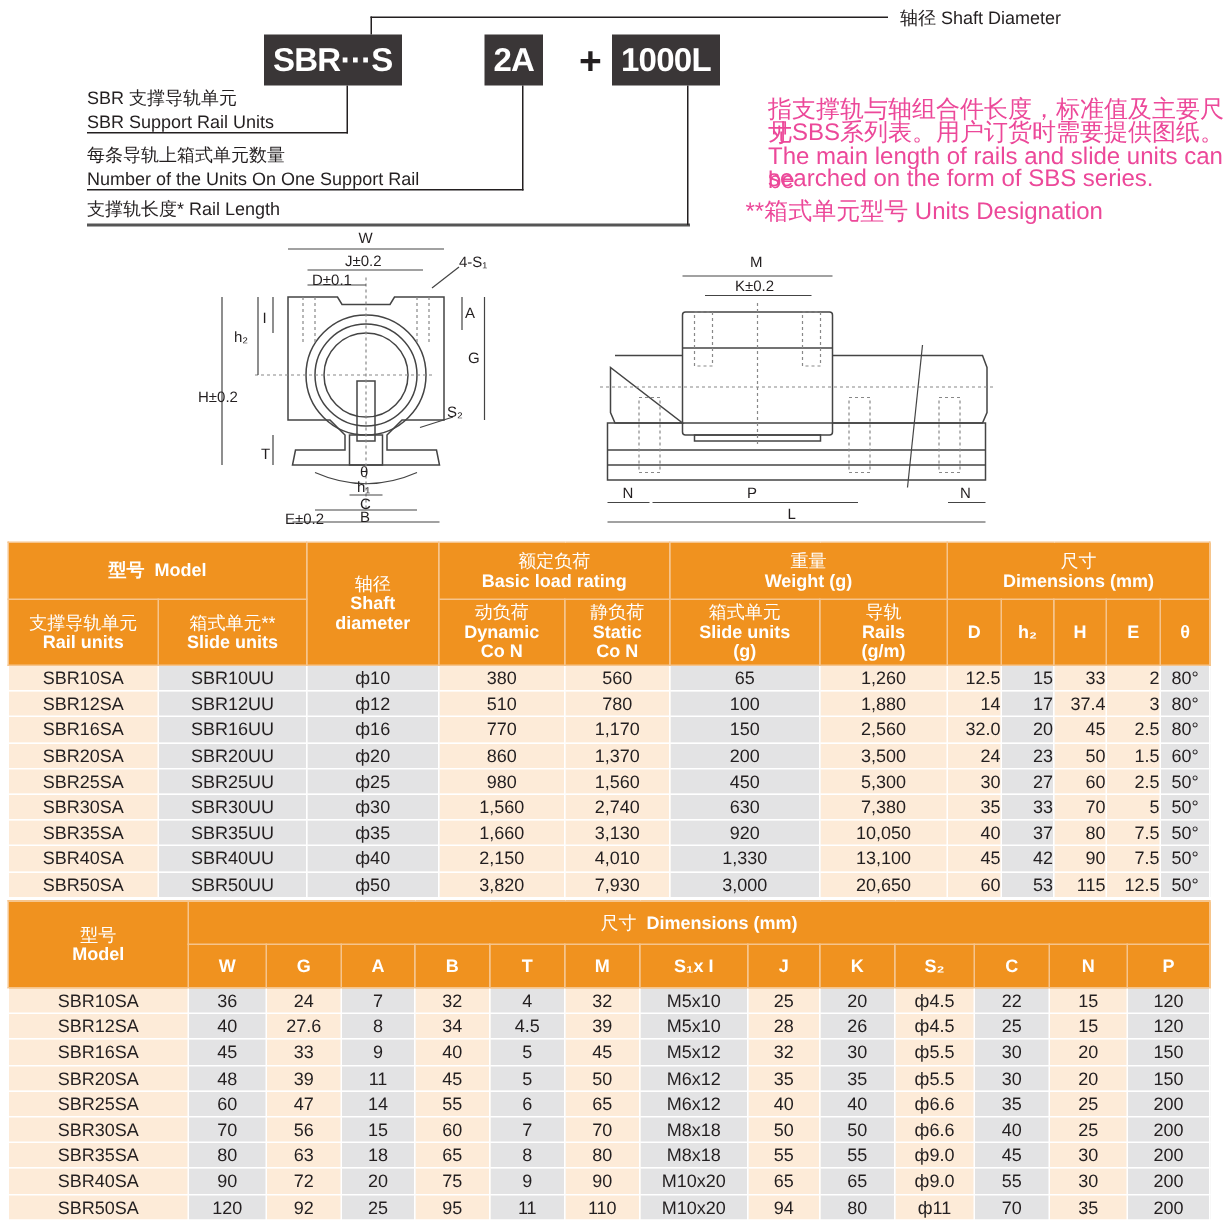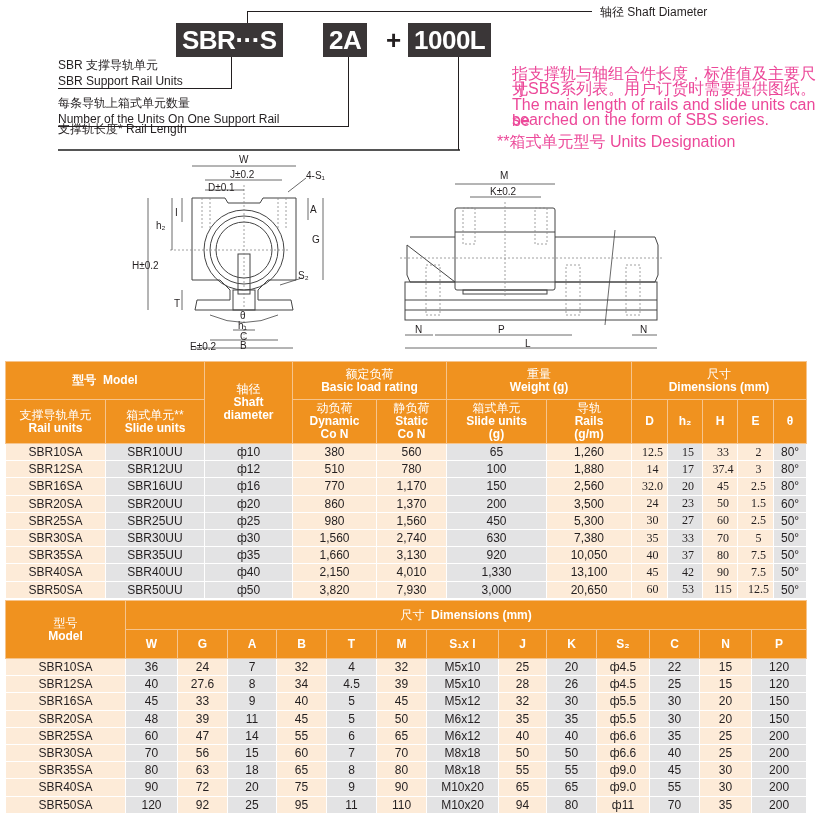--- a/index.html
+++ b/index.html
@@ -1,29 +1,29 @@
 <!DOCTYPE html>
 <html><head>
 <meta charset="utf-8">
 <style>
   * { box-sizing: border-box; margin: 0; padding: 0; }
   body { width: 818px; height: 820px; background: #ffffff; font-family: "Liberation Sans", "DejaVu Sans", sans-serif; color: #231f20; position: relative; overflow: hidden; }
-  .code-box { position: absolute; background: #3a3637; color: #fff; font-weight: bold; font-size: 26px; line-height: 34px; padding: 0 6px; letter-spacing: -0.5px; }
+  .code-box { position: absolute; background: #3a3637; color: #fff; font-weight: bold; font-size: 22px; line-height: 34px; padding: 0 6px; letter-spacing: -0.5px; }
   .plus { position: absolute; font-size: 26px; font-weight: bold; color: #231f20; }
   .line { position: absolute; background: #231f20; }
   .lbl { position: absolute; font-size: 12px; line-height: 16px; color: #231f20; white-space: nowrap; }
   .note { position: absolute; font-size: 16px; line-height: 16px; color: #ec4899; }
   .drawing { position: absolute; }
   table { border-collapse: collapse; position: absolute; table-layout: fixed; }
   th { background: #f0921f; color: #fff; font-weight: bold; font-size: 12px; line-height: 13px; text-align: center; border: 1px solid #f6c48c; padding: 0; }
   th .cn { font-weight: normal; display: block; }
   td { font-size: 12px; height: 17.2px; text-align: center; color: #231f20; border-bottom: 1px solid #ffffff; border-left: 1px solid #fff; border-right: 1px solid #fff; padding: 0; white-space: nowrap; }
   td.o { background: #fdebd8; }
   td.g { background: #e3e3e4; }
-  td.l { text-align: center; padding-left: 6px; font-family: Liberation Serif, serif; }
+  td.l { text-align: right; padding-left: 6px; }
 </style>
 </head>
 <body>
 
 <div>
   <div class="code-box" style="left:176px;top:23px;">SBR···S</div>
   <div class="code-box" style="left:323px;top:23px;">2A</div>
   <div class="plus" style="left:386px;top:25px;">+</div>
   <div class="code-box" style="left:408px;top:23px;">1000L</div>
 
@@ -34,21 +34,21 @@
   <div class="lbl" style="left:58px;top:57px;">SBR 支撑导轨单元</div>
   <div class="lbl" style="left:58px;top:73px;">SBR Support Rail Units</div>
   <div class="line" style="left:58px;top:88px;width:174px;height:1px;"></div>
   <div class="line" style="left:231px;top:57px;width:1px;height:32px;"></div>
 
   <div class="lbl" style="left:58px;top:95px;">每条导轨上箱式单元数量</div>
   <div class="lbl" style="left:58px;top:111px;">Number of the Units On One Support Rail</div>
   <div class="line" style="left:58px;top:126px;width:291px;height:1px;"></div>
   <div class="line" style="left:348px;top:57px;width:1px;height:70px;"></div>
 
-  <div class="lbl" style="left:58px;top:121px;">支撑轨长度*  Rail Length</div>
+  <div class="lbl" style="left:58px;top:131px;">支撑轨长度*  Rail Length</div>
   <div class="line" style="left:58px;top:149px;width:402px;height:2px;background:#555;"></div>
   <div class="line" style="left:458px;top:57px;width:1px;height:93px;"></div>
 
   <div class="note" style="left:512px;top:66px;">指支撑轨与轴组合件长度，标准值及主要尺寸</div>
   <div class="note" style="left:512px;top:81px;">见SBS系列表。用户订货时需要提供图纸。</div>
   <div class="note" style="left:512px;top:97px;">The main length of rails and slide units can be</div>
   <div class="note" style="left:512px;top:112px;">searched on the form of SBS series.</div>
   <div class="note" style="left:497px;top:134px;">**箱式单元型号  Units Designation</div>
 </div>
 

